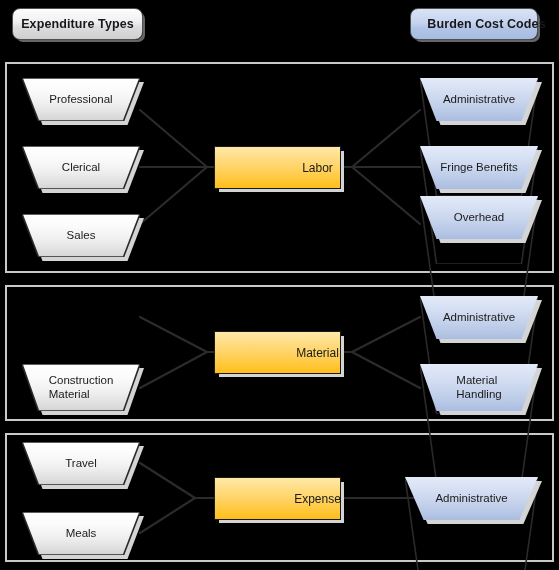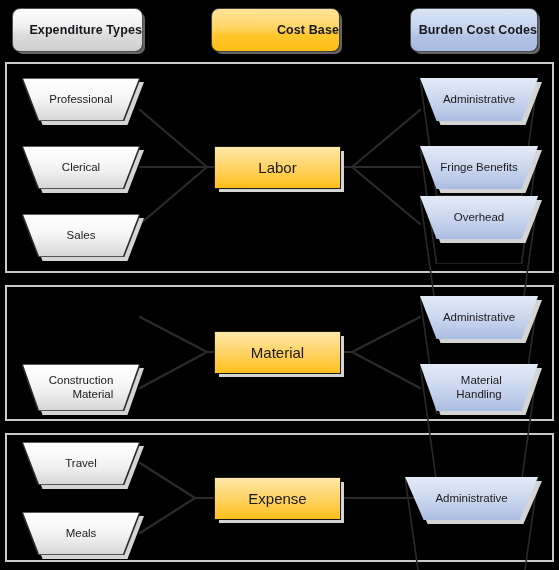--- a/index.html
+++ b/index.html
@@ -18,27 +18,27 @@
   #stage {
     position: relative;
     width: 559px;
     height: 570px;
     background: #000000;
   }
 
   
   .hdr {
     position: absolute;
-    height: 44px;
+    height: 32px;
     border-radius: 8px;
     border: 1px solid #55585c;
     box-shadow: 3px 3px 0 -1px rgba(120,120,120,0.85);
     display: flex;
     align-items: center;
-    justify-content: flex-end;
+    justify-content: center;
     box-sizing: border-box;
   }
   .hdr span {
     font-size: 12.5px;
     font-weight: bold;
     color: #16181c;
     letter-spacing: 0.1px;
     white-space: nowrap;
   }
   .hdr-grey {
@@ -91,21 +91,21 @@
     position: absolute;
     left: 0;
     top: 0;
     width: 100%;
     height: 100%;
     display: flex;
     align-items: center;
     justify-content: center;
     font-size: 11.5px;
     color: #1a1a1a;
-    text-align: right;
+    text-align: left;
     line-height: 1.18;
     white-space: pre-line;
     z-index: 3;
   }
 
   
   .trap-shadow,
   .trap-body {
     position: absolute;
     left: 0;
@@ -156,34 +156,32 @@
     box-shadow: 4px 4px 0 -1px #d4d4d4;
     z-index: 3;
   }
   .rect .label {
     position: static;
     width: 100%;
     height: 100%;
     display: flex;
     align-items: center;
     justify-content: center;
-    font-size: 15px;
+    font-size: 12px;
     color: #1a1a1a;
+    margin-left: 40px;
   }
 </style>
 </head>
 <body>
 
 <div id="stage">
 
   <div class="hdr hdr-grey" id="hdr-exp">
     <span>Expenditure Types</span>
-  </div>
-  <div class="hdr hdr-yellow" id="hdr-cost">
-    <span>Cost Base</span>
   </div>
   <div class="hdr hdr-blue" id="hdr-burden">
     <span>Burden Cost Codes</span>
   </div>
 
   <div class="panel" id="panel-labor"></div>
   <div class="panel" id="panel-material"></div>
   <div class="panel" id="panel-expense"></div>
 
   <svg class="lines" viewBox="0 0 559 570">

